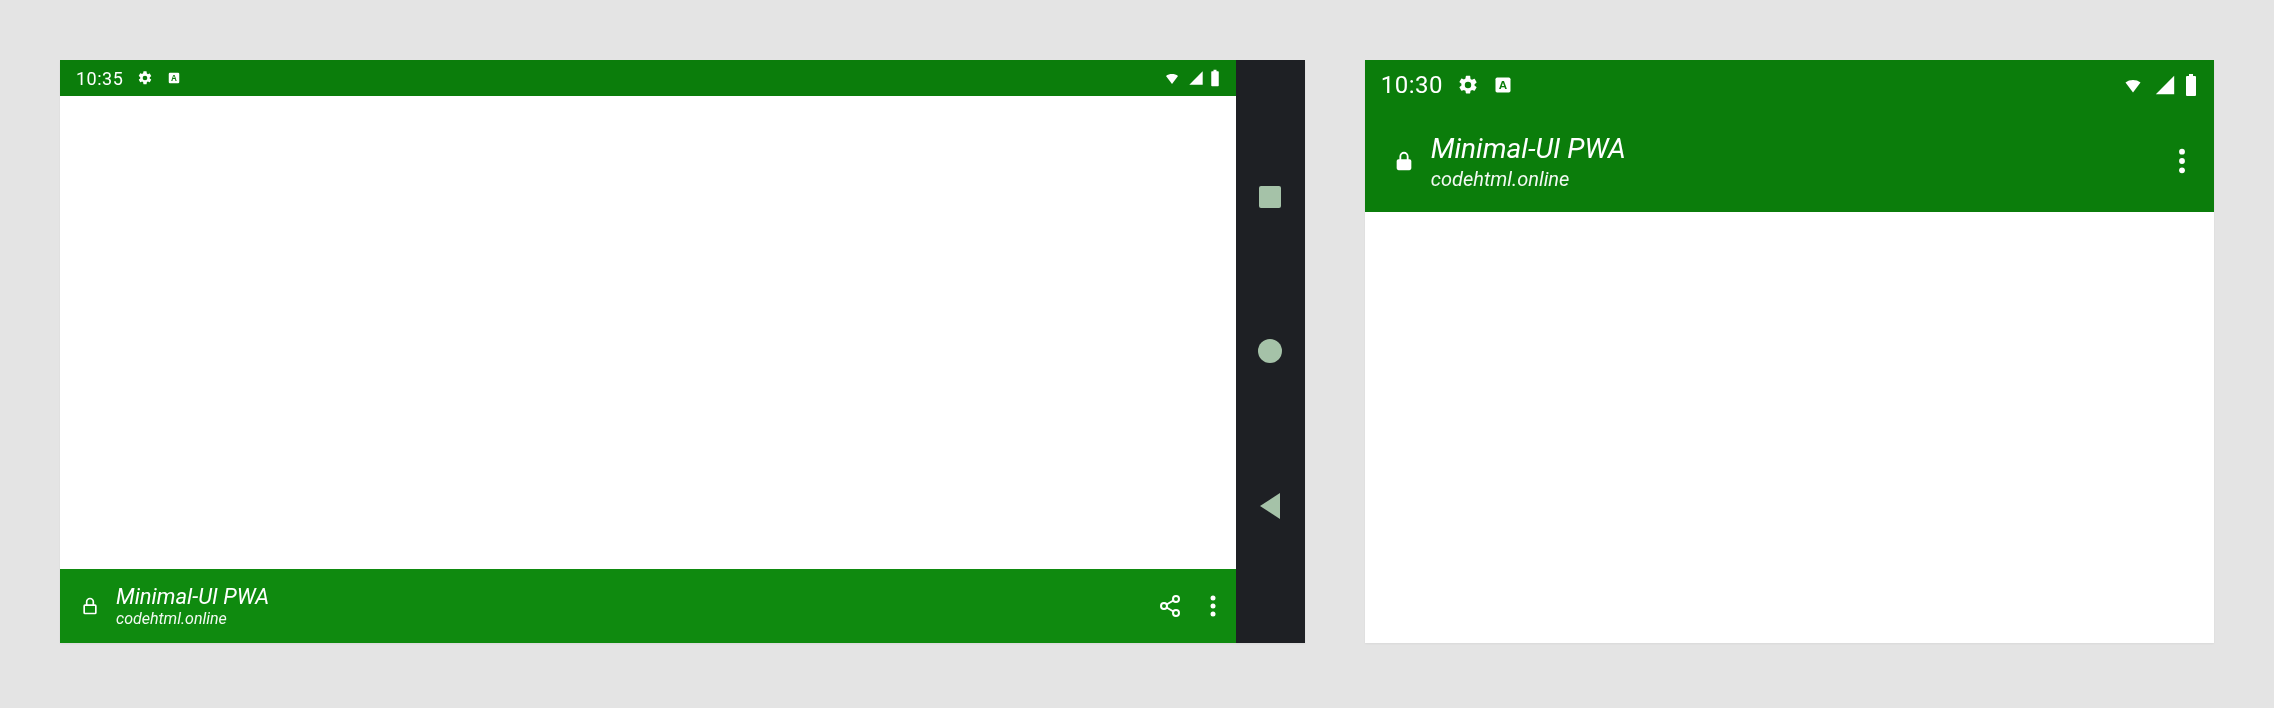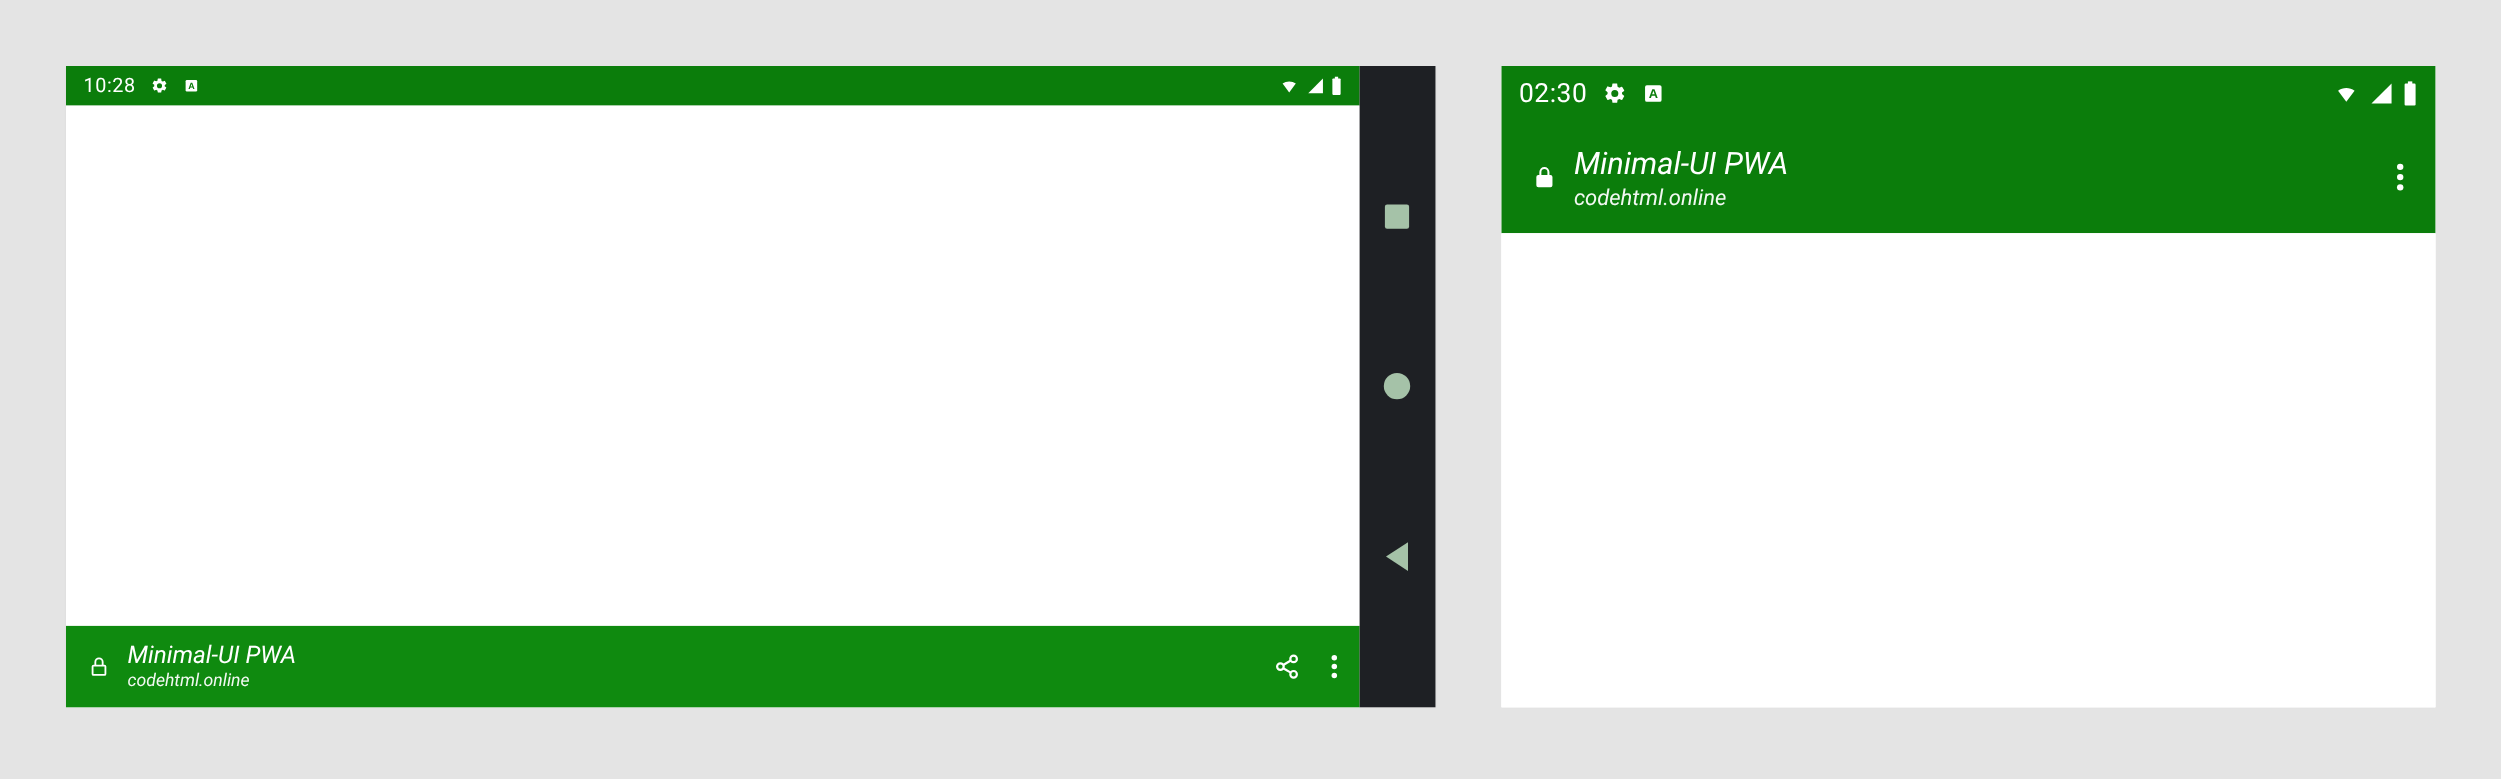--- a/index.html
+++ b/index.html
@@ -88,21 +88,21 @@
   }
 </style>
 </head>
 <body>
 
 <div class="device device-left">
   <div class="screen">
 
     <div class="status-bar small">
       <div class="status-left">
-        <span class="time">10:28</span>
+        <span class="time">10:35</span>
         <span class="icon">
           <svg width="16" height="16" viewBox="0 0 24 24" fill="#fff">
               <path d="M19.14 12.94a7 7 0 0 0 .05-.94 7 7 0 0 0-.05-.94l2.03-1.58a.5.5 0 0 0 .12-.63l-1.92-3.32a.5.5 0 0 0-.6-.22l-2.39.96a7.1 7.1 0 0 0-1.62-.94l-.36-2.54A.5.5 0 0 0 13.9 2h-3.8a.5.5 0 0 0-.5.43l-.36 2.54c-.58.24-1.12.55-1.62.94l-2.39-.96a.5.5 0 0 0-.6.22L2.71 8.49a.5.5 0 0 0 .12.63l2.03 1.58a7 7 0 0 0-.05.94c0 .32.02.63.05.94l-2.03 1.58a.5.5 0 0 0-.12.63l1.92 3.32c.13.22.4.31.6.22l2.39-.96c.5.39 1.04.7 1.62.94l.36 2.54c.4.25.25.43.5.43h3.8c.25 0 .46-.18.5-.43l.36-2.54c.58-.24 1.12-.55 1.62-.94l2.39.96c.2.09.47 0 .6-.22l1.92-3.32a.5.5 0 0 0-.12-.63l-2.03-1.58zM12 15.5A3.5 3.5 0 1 1 12 8.5a3.5 3.5 0 0 1 0 7z"></path>
             </svg>
         </span>
         <span class="icon">
           <svg width="14" height="14" viewBox="0 0 24 24" fill="#fff">
               <rect x="3" y="3" width="18" height="18" rx="2"></rect>
               <text x="12" y="17" text-anchor="middle" font-size="14" fill="#0b7d0b" font-family="Arial" font-weight="bold">A</text>
             </svg>
@@ -173,21 +173,21 @@
         <div class="nav-triangle"></div>
       </div>
   </div>
 </div>
 
 <div class="device device-right">
   <div class="screen">
 
     <div class="status-bar big">
       <div class="status-left">
-        <span class="time">02:30</span>
+        <span class="time">10:30</span>
         <span class="icon">
           <svg width="22" height="22" viewBox="0 0 24 24" fill="#fff">
               <path d="M19.14 12.94a7 7 0 0 0 .05-.94 7 7 0 0 0-.05-.94l2.03-1.58a.5.5 0 0 0 .12-.63l-1.92-3.32a.5.5 0 0 0-.6-.22l-2.39.96a7.1 7.1 0 0 0-1.62-.94l-.36-2.54A.5.5 0 0 0 13.9 2h-3.8a.5.5 0 0 0-.5.43l-.36 2.54c-.58.24-1.12.55-1.62.94l-2.39-.96a.5.5 0 0 0-.6.22L2.71 8.49a.5.5 0 0 0 .12.63l2.03 1.58a7 7 0 0 0-.05.94c0 .32.02.63.05.94l-2.03 1.58a.5.5 0 0 0-.12.63l1.92 3.32c.13.22.4.31.6.22l2.39-.96c.5.39 1.04.7 1.62.94l.36 2.54c.4.25.25.43.5.43h3.8c.25 0 .46-.18.5-.43l.36-2.54c.58-.24 1.12-.55 1.62-.94l2.39.96c.2.09.47 0 .6-.22l1.92-3.32a.5.5 0 0 0-.12-.63l-2.03-1.58zM12 15.5A3.5 3.5 0 1 1 12 8.5a3.5 3.5 0 0 1 0 7z"></path>
             </svg>
         </span>
         <span class="icon">
           <svg width="20" height="20" viewBox="0 0 24 24" fill="#fff">
               <rect x="3" y="3" width="18" height="18" rx="2"></rect>
               <text x="12" y="17" text-anchor="middle" font-size="14" fill="#0b7d0b" font-family="Arial" font-weight="bold">A</text>
             </svg>

